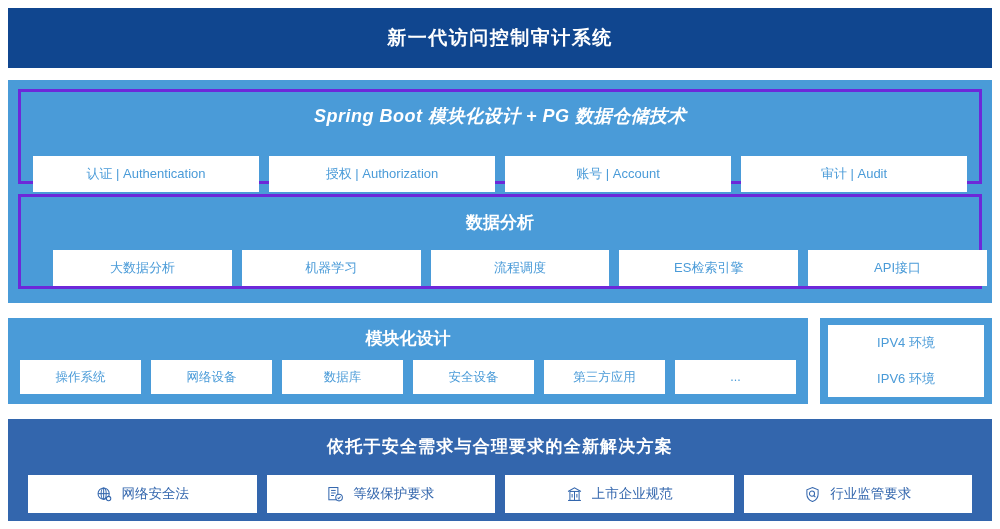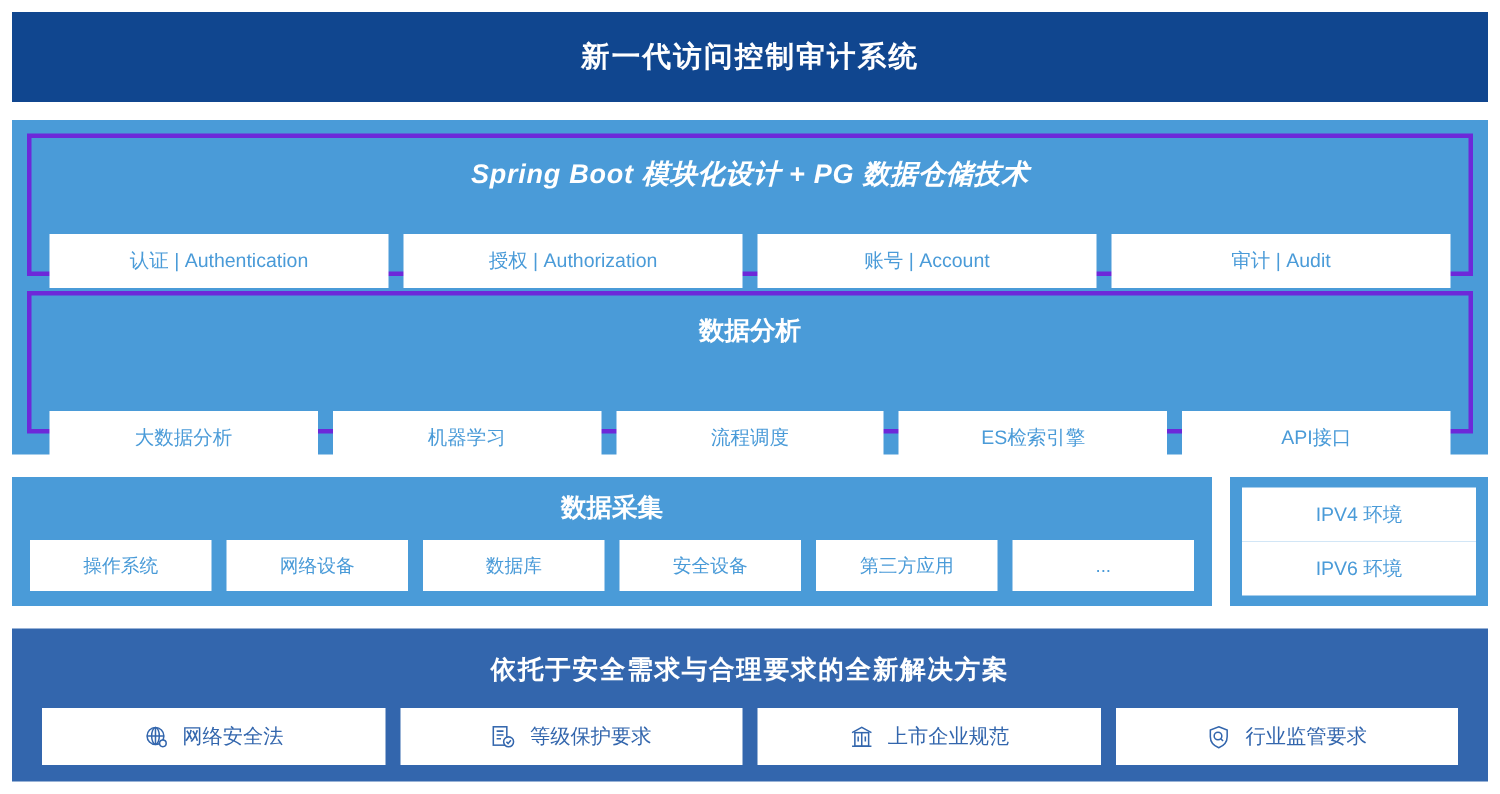--- a/index.html
+++ b/index.html
@@ -108,24 +108,23 @@
     padding: 12px 12px 0 12px;
     justify-content: flex-start;
   }
   #springboot-box .card-row { margin-top: 28px; }
 
   #analysis-box {
     left: 10px; right: 10px; top: 114px;
     height: 95px;
     bottom: auto;
     padding: 12px 12px 0 12px;
-    justify-content: flex-start;
-    gap: 26px;
-  }
-  #analysis-box .card-row { margin-top: 16px; }
+    justify-content: flex-end;
+  }
+  #analysis-box .card-row { margin-top: 16px; margin-left: 20px; }
 
   
   #layer-collect {
     left: 8px; top: 318px;
     width: 800px; height: 86px;
   }
   #collect-box {
     left: 0px; right: 0px; top: 0px; bottom: 0px;
     border: none;
     padding: 9px 12px 0 12px;
@@ -148,20 +147,21 @@
 
   
   #layer-bottom {
     left: 8px; top: 419px;
     width: 984px; height: 102px;
   }
   #bottom-box {
     left: 10px; right: 10px; top: 8px; bottom: 8px;
     border: none;
     padding: 8px 10px 0 10px;
+    justify-content: space-between;
   }
   #bottom-box .card-row { margin-top: 14px; }
   #bottom-box .card { height: 38px; }
 </style>
 </head>
 <body>
 
 <div class="page">
 
   <div class="titlebar">
@@ -205,21 +205,21 @@
         </div>
         <div class="card">
           <span>API接口</span>
         </div>
       </div>
     </div>
   </div>
 
   <div class="panel" id="layer-collect">
     <div class="inner-box noborder" id="collect-box">
-      <div class="section-head">数据采集</div>
+      <div class="section-head">模块化设计</div>
       <div class="card-row">
         <div class="card">
           <span>操作系统</span>
         </div>
         <div class="card">
           <span>网络设备</span>
         </div>
         <div class="card">
           <span>数据库</span>
         </div>

